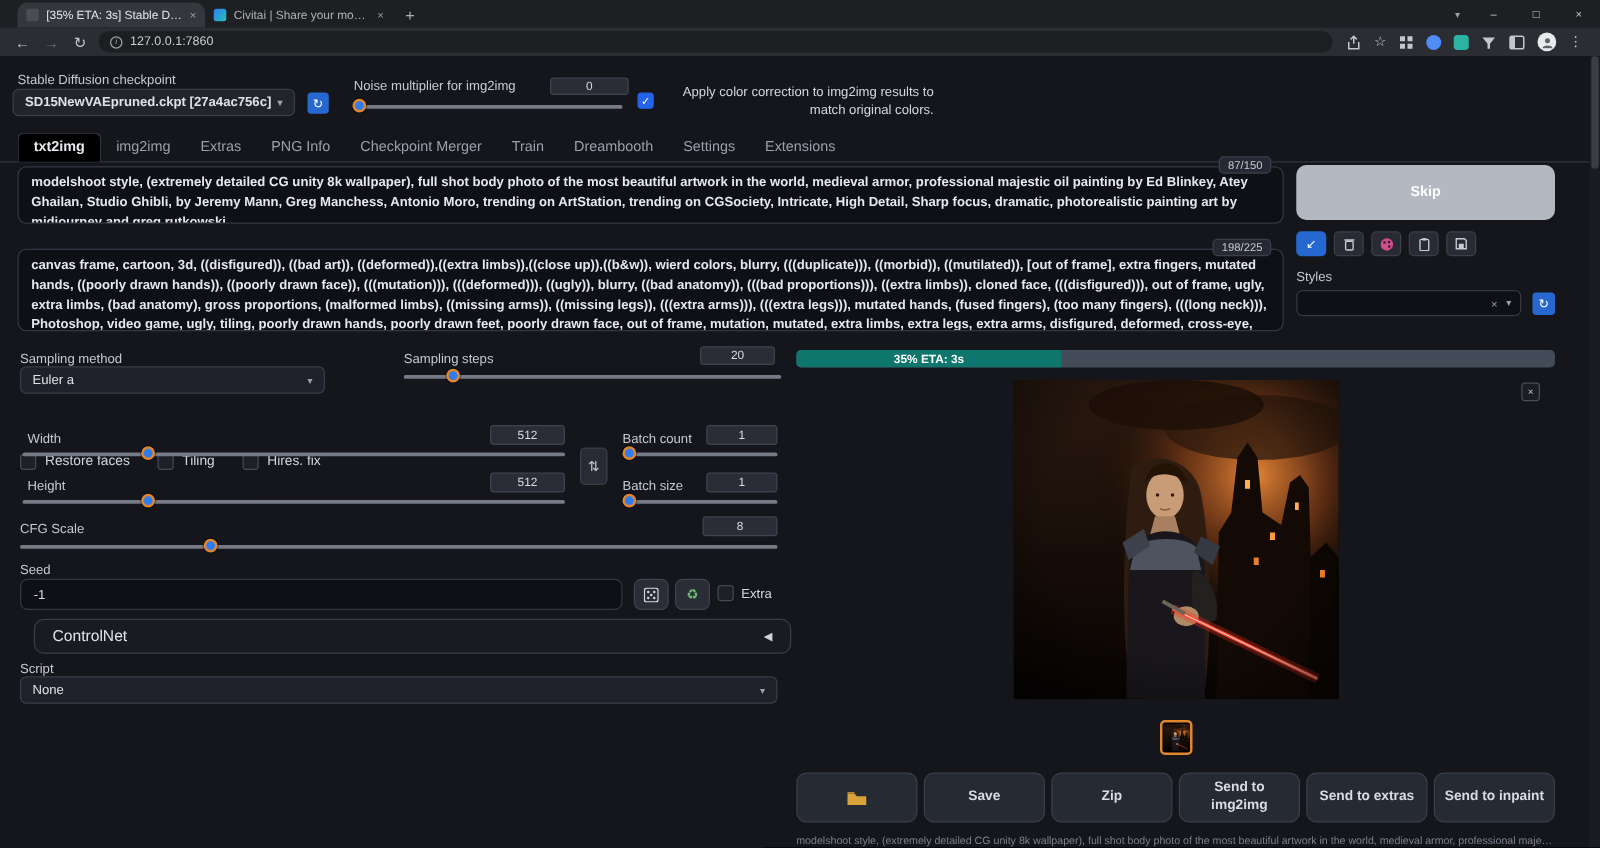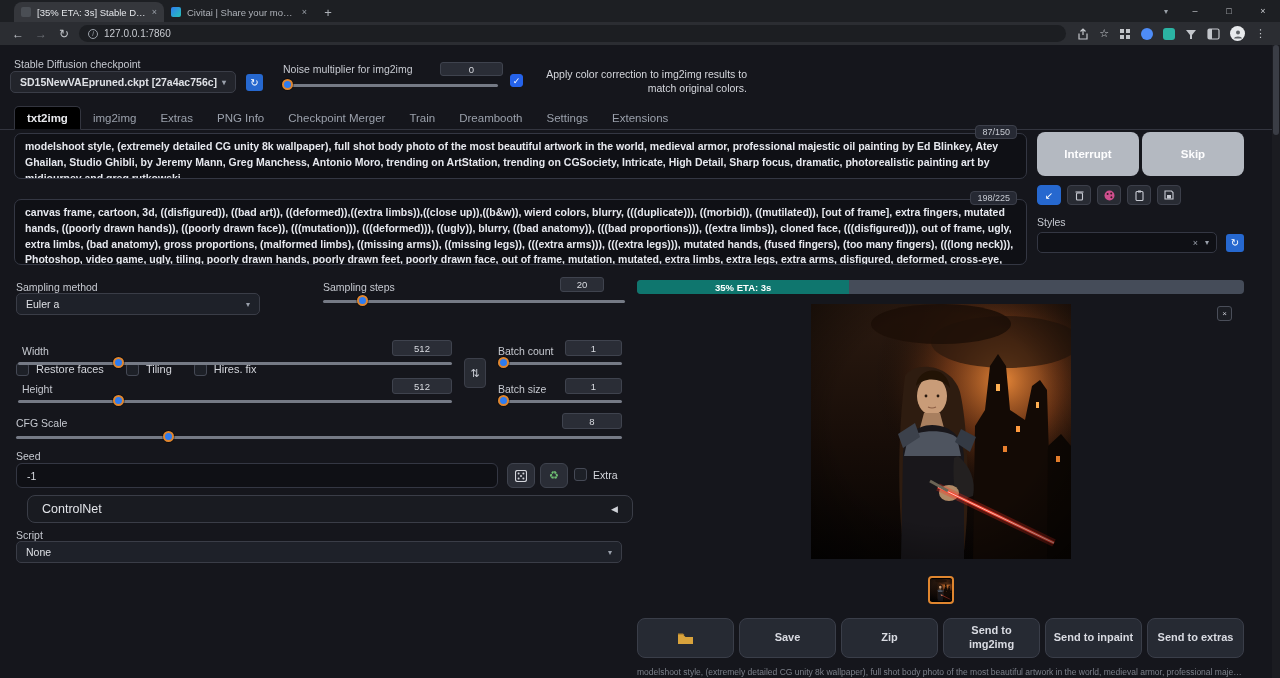--- a/index.html
+++ b/index.html
@@ -242,21 +242,20 @@
         <textarea class="prompt pos" spellcheck="false" style="">modelshoot style, (extremely detailed CG unity 8k wallpaper), full shot body photo of the most beautiful artwork in the world, medieval armor, professional majestic oil painting by Ed Blinkey, Atey Ghailan, Studio Ghibli, by Jeremy Mann, Greg Manchess, Antonio Moro, trending on ArtStation, trending on CGSociety, Intricate, High Detail, Sharp focus, dramatic, photorealistic painting art by midjourney and greg rutkowski</textarea>
       </div>
       <div class="prompt-box">
         <span class="counter-badge">198/225</span>
         <textarea class="prompt neg" spellcheck="false" style="">canvas frame, cartoon, 3d, ((disfigured)), ((bad art)), ((deformed)),((extra limbs)),((close up)),((b&amp;w)), wierd colors, blurry, (((duplicate))), ((morbid)), ((mutilated)), [out of frame], extra fingers, mutated hands, ((poorly drawn hands)), ((poorly drawn face)), (((mutation))), (((deformed))), ((ugly)), blurry, ((bad anatomy)), (((bad proportions))), ((extra limbs)), cloned face, (((disfigured))), out of frame, ugly, extra limbs, (bad anatomy), gross proportions, (malformed limbs), ((missing arms)), ((missing legs)), (((extra arms))), (((extra legs))), mutated hands, (fused fingers), (too many fingers), (((long neck))), Photoshop, video game, ugly, tiling, poorly drawn hands, poorly drawn feet, poorly drawn face, out of frame, mutation, mutated, extra limbs, extra legs, extra arms, disfigured, deformed, cross-eye, body out of frame, blurry, bad art, bad anatomy, 3d render</textarea>
       </div>
     </div>
 
     <div class="action-panel">
       <div class="ig-row">
-        <div class="graybtn">Interrupt</div>
         <div class="graybtn">Skip</div>
       </div>
       <div class="icon-row">
         <div class="sbtn primary">
           <span>↙</span>
         </div>
         <div class="sbtn">
           <svg width="9" height="11">
             <rect x="1.5" y="3" width="6" height="7" rx="1" fill="none" stroke="#c8cbd3" stroke-width="1.1"></rect>
             <line x1="0.5" y1="2" x2="8.5" y2="2" stroke="#c8cbd3" stroke-width="1.1"></line>
@@ -294,21 +293,21 @@
     </div>
 
     <div class="controls">
       <div class="lbl" style="left:2px; top:5px;">Sampling method</div>
       <div class="select" style="left:2px; top:17px; width:244px; height:22px;">
         <span>Euler a</span>
         <span class="caret">▾</span>
       </div>
 
       <div class="lbl" style="left:309px; top:5px;">Sampling steps</div>
-      <div class="numbox" style="left:546px; top:1px; width:44px; height:15px;">20</div>
+      <div class="numbox" style="left:546px; top:1px; width:60px; height:15px;">20</div>
       <div class="slider" style="left:309px; top:19px; width:302px;">
         <div class="track"></div>
         <div class="thumb" style="left:13%;"></div>
       </div>
 
       <div class="chk-row">
         <div class="chk-item">
           <span class="box"></span>
           <span>Restore faces</span>
         </div>
@@ -464,22 +463,22 @@
       <div class="out-buttons">
         <div class="obtn">
           <svg width="17" height="13">
             <path d="M1 3 L6.5 3 L8.5 5 L16 5 L16 12 L1 12 Z" fill="#d9a33c"></path>
             <path d="M1 3 L1 1.5 L6 1.5 L7.5 3 Z" fill="#b8872e"></path>
           </svg>
         </div>
         <div class="obtn">Save</div>
         <div class="obtn">Zip</div>
         <div class="obtn">Send to img2img</div>
+        <div class="obtn">Send to extras</div>
         <div class="obtn">Send to inpaint</div>
-        <div class="obtn">Send to extras</div>
       </div>
 
       <div class="gen-info">modelshoot style, (extremely detailed CG unity 8k wallpaper), full shot body photo of the most beautiful artwork in the world, medieval armor, professional majestic oil painting by Ed Blinkey, Atey Ghailan, Studio Ghibli, by Jeremy Mann, Greg Manchess, Antonio Moro, trending on ArtStation...</div>
     </div>
   </div>
 
   <div class="scrollstrip">
     <div class="scrollthumb"></div>
   </div>
 

